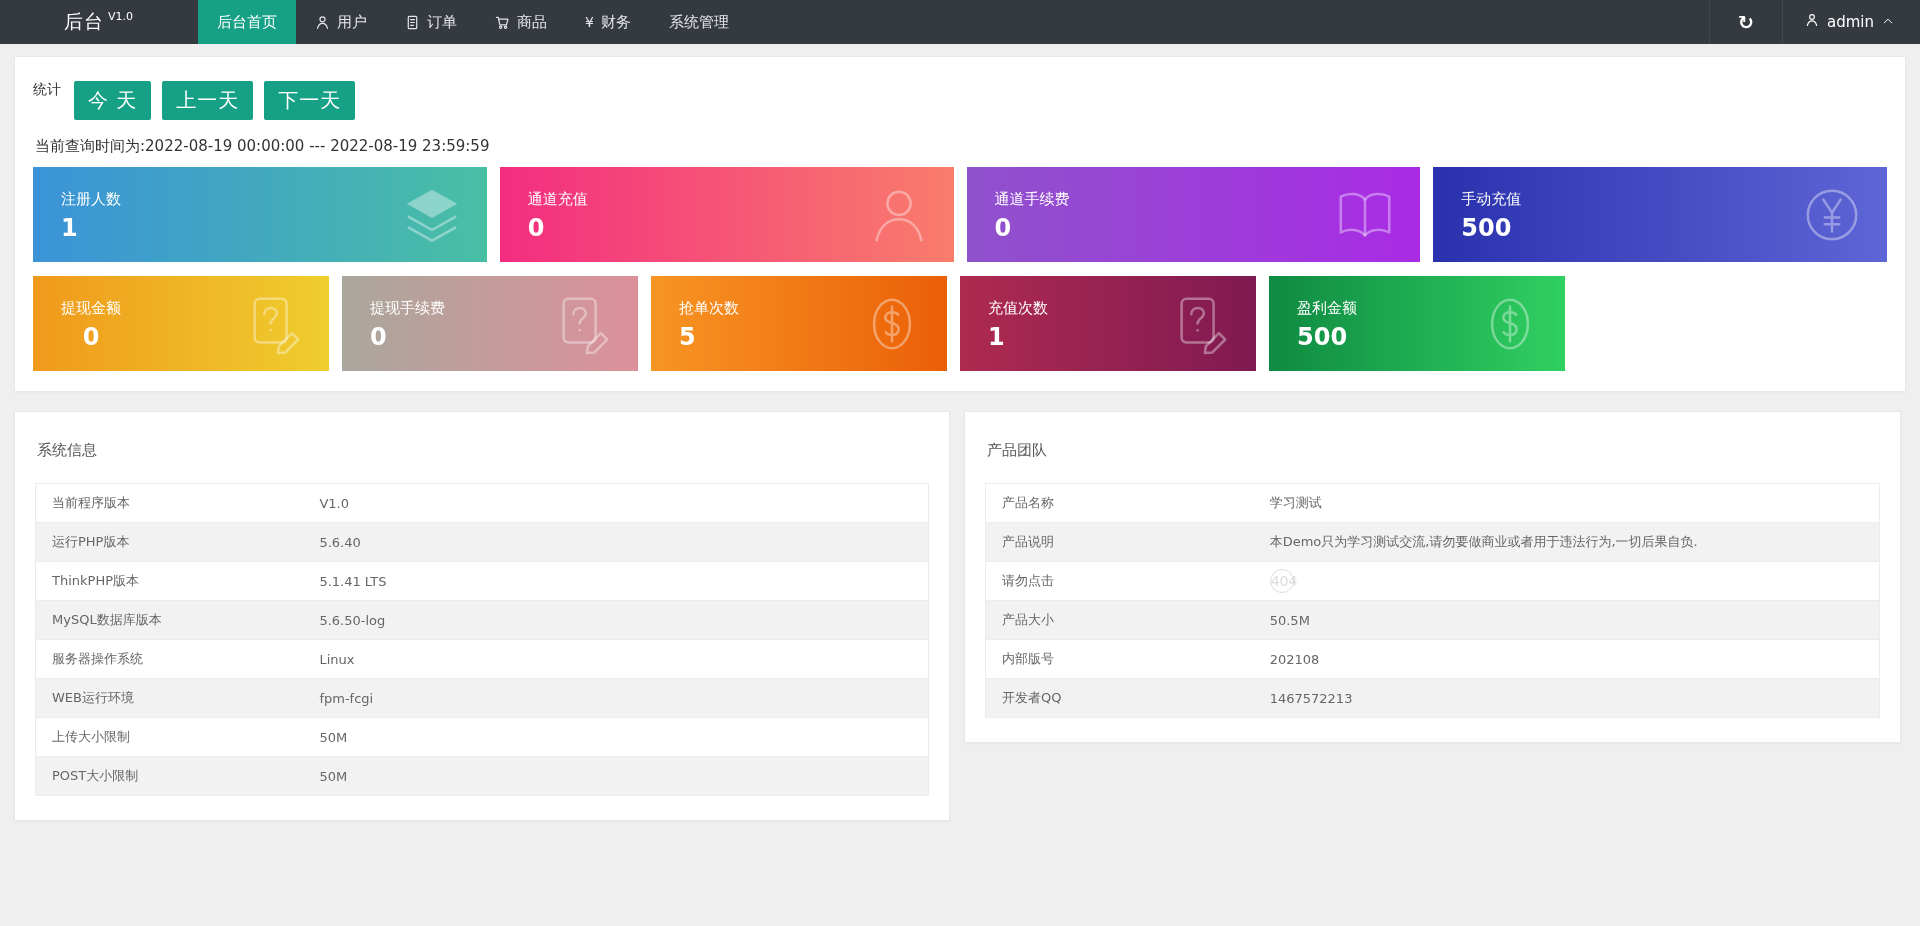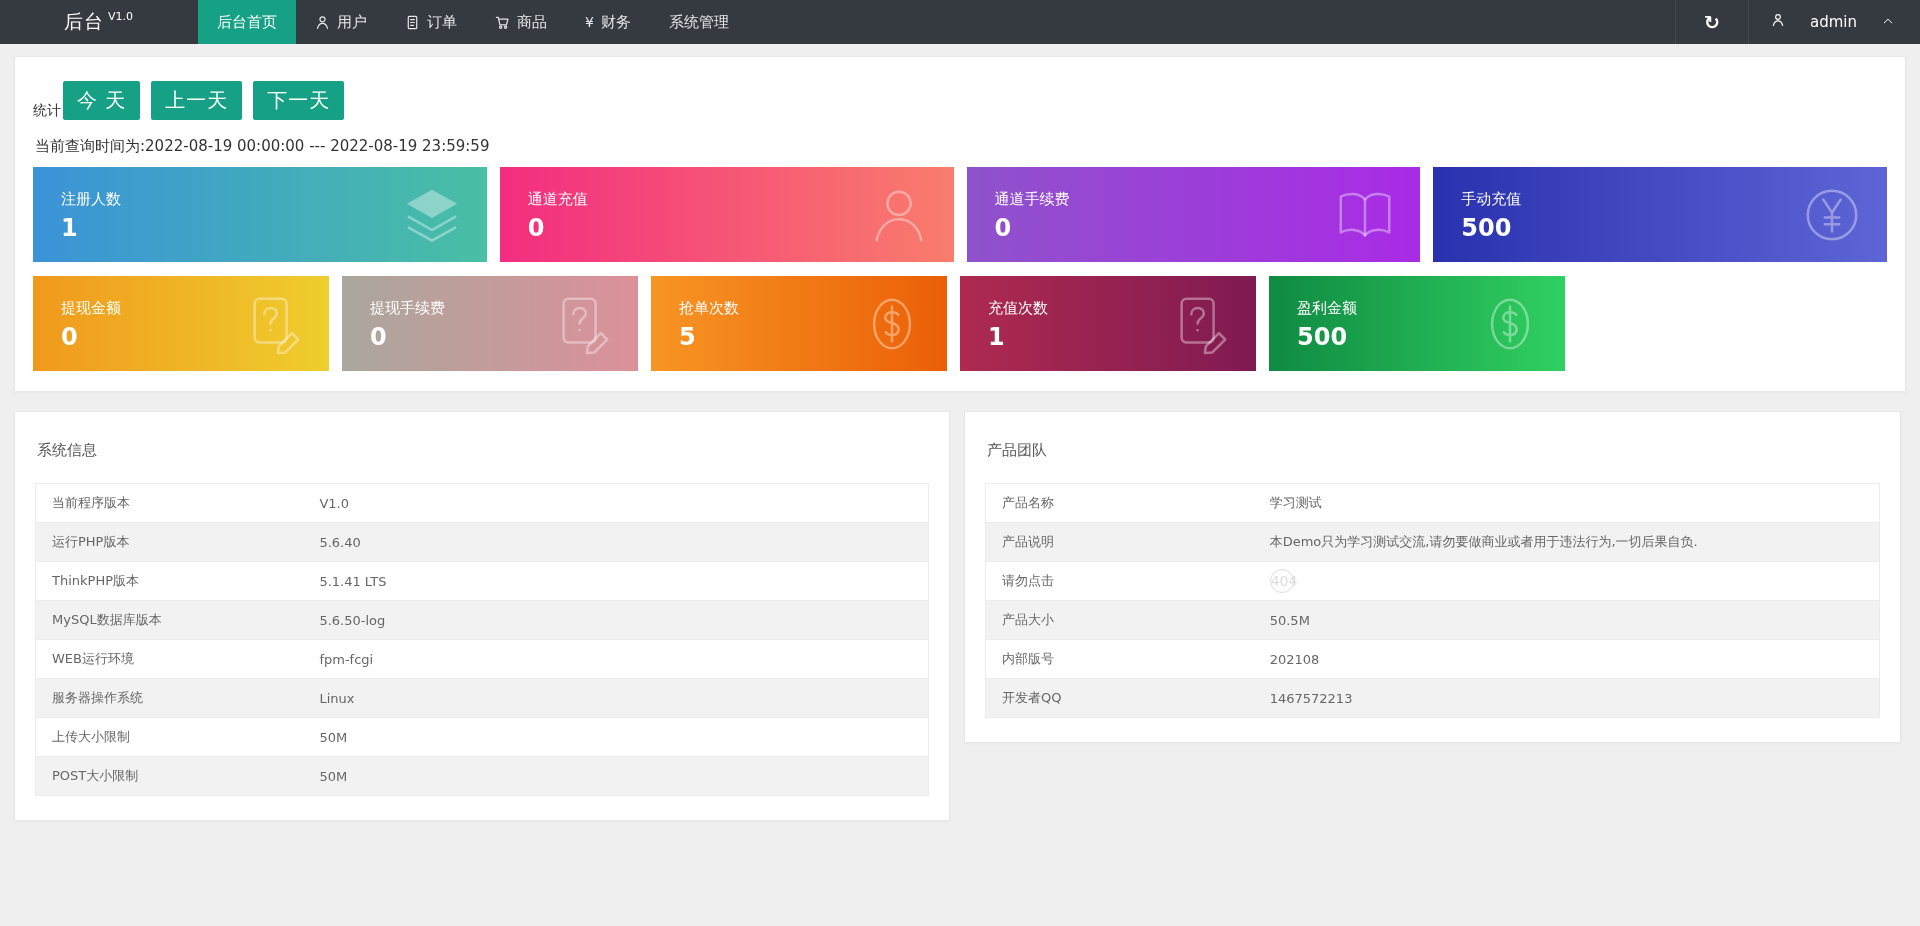--- a/index.html
+++ b/index.html
@@ -16,28 +16,28 @@
   .brand-ver { font-size:11px; color:#fff; margin-left:4px; transform:translateY(-6px); }
   .menu { display:flex; align-items:stretch; }
   .menu-item { display:flex; align-items:center; gap:7px; padding:0 19px; color:#e4e6e8; font-size:15px; text-decoration:none; cursor:pointer; }
   .menu-item.active { background:var(--accent,#16a085); color:#fff; }
   .mi-icon { display:flex; align-items:center; }
   .mi-icon svg { width:15px; height:15px; display:block; stroke:currentColor; fill:none; stroke-width:1.3; stroke-linecap:round; stroke-linejoin:round; }
   .mi-icon .glyph { font-size:14px; }
   .nav-right { margin-left:auto; display:flex; align-items:stretch; }
   .nav-refresh { display:flex; align-items:center; padding:0 28px; cursor:pointer; border-left:1px solid rgba(255,255,255,.07); border-right:1px solid rgba(255,255,255,.07); }
   .refresh-glyph { font-size:19px; line-height:1; font-weight:bold; }
-  .nav-user { display:flex; align-items:center; gap:25px; padding:0 26px 0 22px; font-size:15px; cursor:pointer; }
+  .nav-user { display:flex; align-items:center; gap:8px; padding:0 26px 0 22px; font-size:15px; cursor:pointer; }
   .nav-user svg { width:14px; height:14px; stroke:currentColor; fill:none; stroke-width:1.3; stroke-linecap:round; stroke-linejoin:round; }
   .nav-user .caret svg { width:12px; height:12px; }
   
   .content { padding:12px 14px 0; }
   .panel { background:#fff; border:1px solid #e7e7e7; box-shadow:0 1px 2px rgba(0,0,0,.03); }
   .stats { padding:24px 18px 20px; margin-bottom:19px; }
-  .stats-toolbar { display:flex; align-items:flex-end; }
+  .stats-toolbar { display:flex; align-items:flex-start; gap:11px; }
   .stats-label { font-size:14px; color:#333; margin-right:2px; }
   .btn { background:var(--accent,#16a085); color:#fff; font-size:20px; padding:6px 14px; border:none; border-radius:2px; cursor:pointer; font-family:inherit; letter-spacing:1px; }
   .query-time { margin:17px 2px 11px; font-size:15px; color:#333; }
   .cards { display:flex; gap:13px; }
   .cards.row1 { margin-bottom:14px; }
   .row1 .card { flex:1 1 0; }
   .row2 .card { width:296px; flex:0 0 296px; }
   .card { height:95px; color:#fff; display:flex; align-items:center; justify-content:space-between; padding:0 24px 0 28px; }
   .card-label { font-size:15px; margin-bottom:7px; }
   .card-value { font-size:24px; font-weight:bold; line-height:1; }
@@ -192,21 +192,21 @@
     </div>
     <div class="card-icon">
             <svg viewBox="0 0 64 64">
               <circle cx="32" cy="32" r="25"></circle>
               <path d="M23 16l9 13.5L41 16M32 30v19M24.5 34.5h15M24.5 41.5h15"></path>
             </svg>
           </div>
   </div>
 </div>
     <div class="cards row2" id="cards-row2">
-  <div class="card" style="background: linear-gradient(90deg, rgb(240, 153, 28), rgb(239, 206, 46));">
+  <div class="card" style="background: linear-gradient(90deg, rgb(240, 153, 28), rgb(239, 206, 46)); text-align: center;">
     <div class="card-info">
       <div class="card-label">提现金额</div>
       <div class="card-value">0</div>
     </div>
     <div class="card-icon">
             <svg viewBox="0 0 64 64">
               <rect x="12" y="6" width="33" height="45" rx="5"></rect>
               <path d="M22 22c0-8.5 13-8.5 13-1 0 5.5-6.5 4.5-6.5 10.5"></path>
               <path d="M28.5 38.5h.01"></path>
               <path d="M37 55l13.5-13.5 6.5 6.5L43.5 61.5 36 62z"></path>
@@ -291,27 +291,27 @@
     <td class="td-label">ThinkPHP版本</td>
     <td class="td-value">5.1.41 LTS</td>
   </tr>
 
   <tr>
     <td class="td-label">MySQL数据库版本</td>
     <td class="td-value">5.6.50-log</td>
   </tr>
 
   <tr>
+    <td class="td-label">服务器操作系统</td>
+    <td class="td-value">Linux</td>
+  </tr>
+
+  <tr>
     <td class="td-label">WEB运行环境</td>
     <td class="td-value">fpm-fcgi</td>
-  </tr>
-
-  <tr>
-    <td class="td-label">服务器操作系统</td>
-    <td class="td-value">Linux</td>
   </tr>
 
   <tr>
     <td class="td-label">上传大小限制</td>
     <td class="td-value">50M</td>
   </tr>
 
   <tr>
     <td class="td-label">POST大小限制</td>
     <td class="td-value">50M</td>

